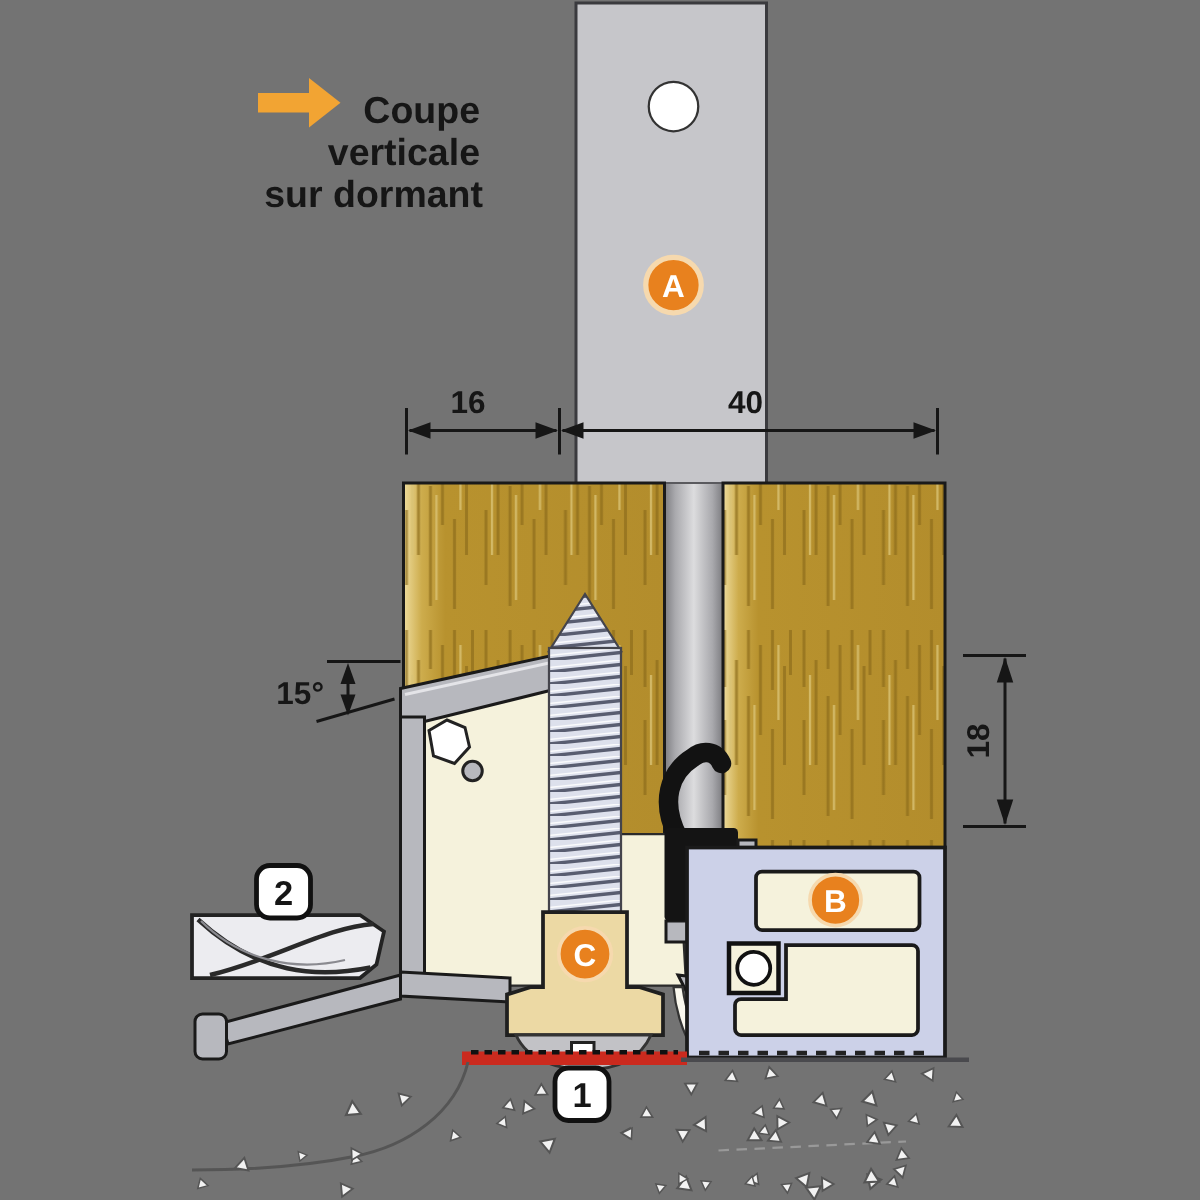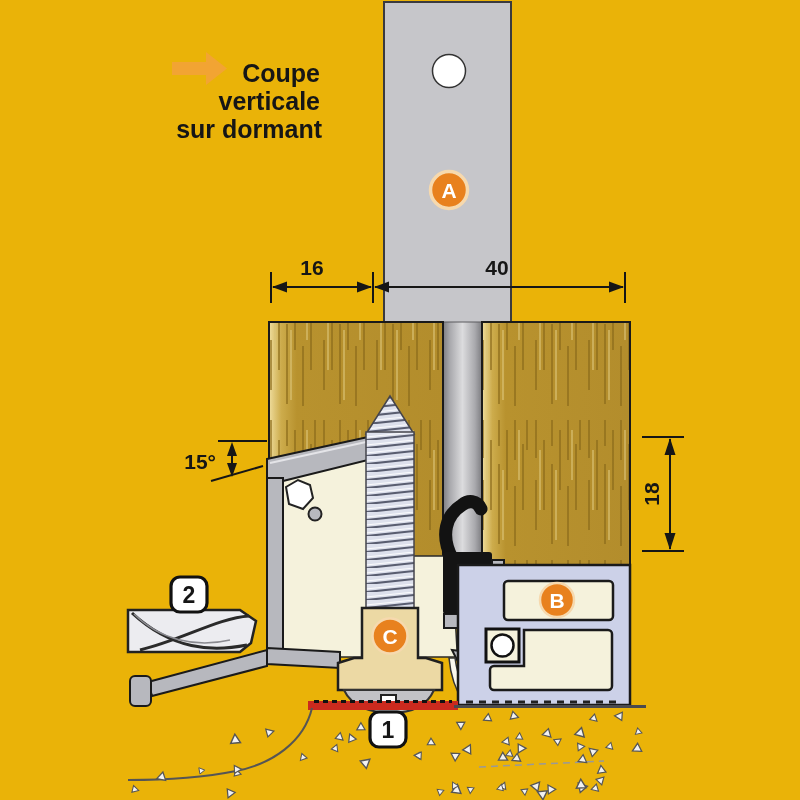--- a/index.html
+++ b/index.html
@@ -1,16 +1,16 @@
 <!DOCTYPE html>
 <html><head>
 <meta charset="utf-8">
 <style>
   html,body{margin:0;padding:0;background:#ffffff;}
-  .stage{position:relative;width:800px;height:800px;background:#eab308;overflow:hidden;
+  .stage{position:relative;width:800px;height:800px;background:#737373;overflow:hidden;
          font-family:"Liberation Sans","DejaVu Sans",sans-serif;}
   svg{display:block}
   text{font-family:"Liberation Sans","DejaVu Sans",sans-serif;fill:#161616;}
   .title-line{font-size:25px;font-weight:bold;}
   .dim-text{font-size:21px;font-weight:bold;}
   .badge-letter{font-size:21px;font-weight:bold;fill:#ffffff;}
   .box-number{font-size:23px;font-weight:bold;}
 </style>
 </head>
 <body>

